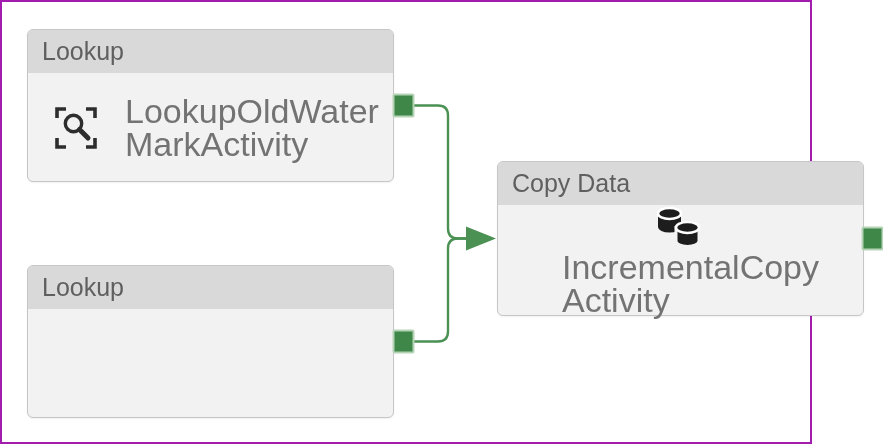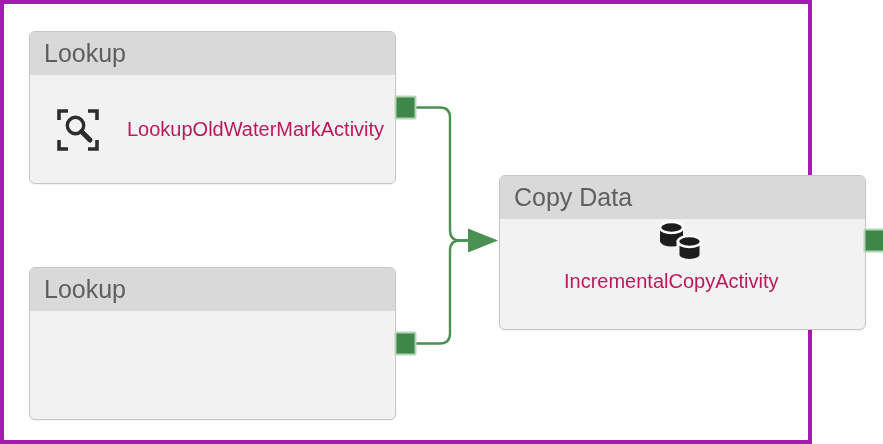--- a/index.html
+++ b/index.html
@@ -6,21 +6,21 @@
   body {
     width: 883px; height: 444px;
     background: #ffffff;
     font-family: "Liberation Sans", "DejaVu Sans", sans-serif;
     overflow: hidden;
   }
   .canvas {
     position: relative;
     width: 812px; height: 444px;
     box-sizing: border-box;
-    border: 4px solid #a21caf;
+    border: 2px solid #a21caf;
     background: #ffffff;
   }
   .edges-layer {
     position: absolute;
     left: 0; top: 0;
     width: 883px; height: 444px;
     z-index: 2;
     pointer-events: none;
   }
   .node {
@@ -52,28 +52,28 @@
     padding-left: 25px;
   }
   .node-icon {
     width: 46px; height: 46px;
     flex: 0 0 46px;
     margin-right: 26px;
     display: block;
   }
   .node-name {
     width: 262px;
-    font-size: 20px;
+    font-size: 34px;
     line-height: 33px;
-    color: #be185d;
+    color: #737373;
     word-break: break-all;
   }
   #node-lookup-old { left: 25px;  top: 27px;  }
   #node-lookup-new { left: 25px;  top: 263px; }
-  #node-copy       { left: 495px; top: 159px; height: 155px; margin-top: 12px; }
+  #node-copy       { left: 495px; top: 159px; height: 155px; }
   #node-copy .node-body { height: 111px; flex-direction: column; }
 </style>
 </head>
 <body>
 
 <div class="canvas">
 
   <svg class="edges-layer" viewBox="0 0 883 444">
     <g fill="none" stroke="#4a9153" stroke-width="2.4">
       <path d="M411.5 103.5 H436 Q446 103.5 446 113.5 V226.5 Q446 236.5 456 236.5 H464"></path>

